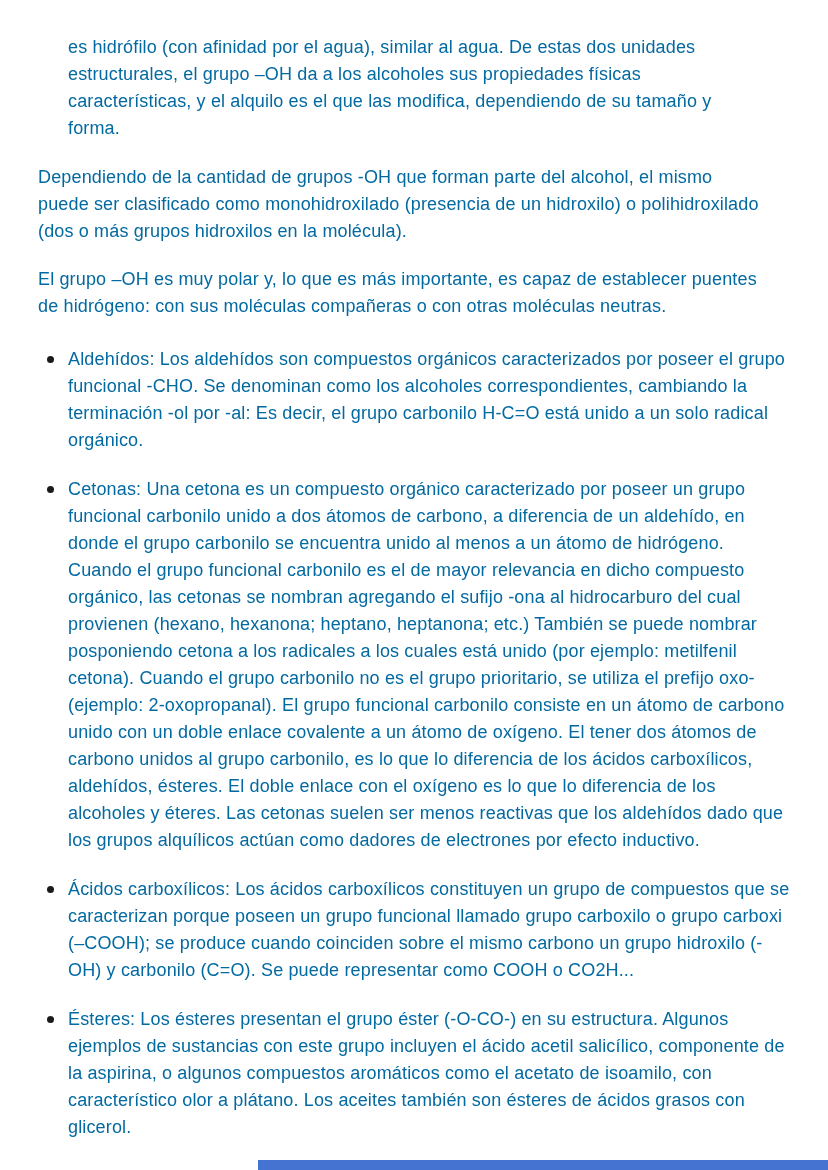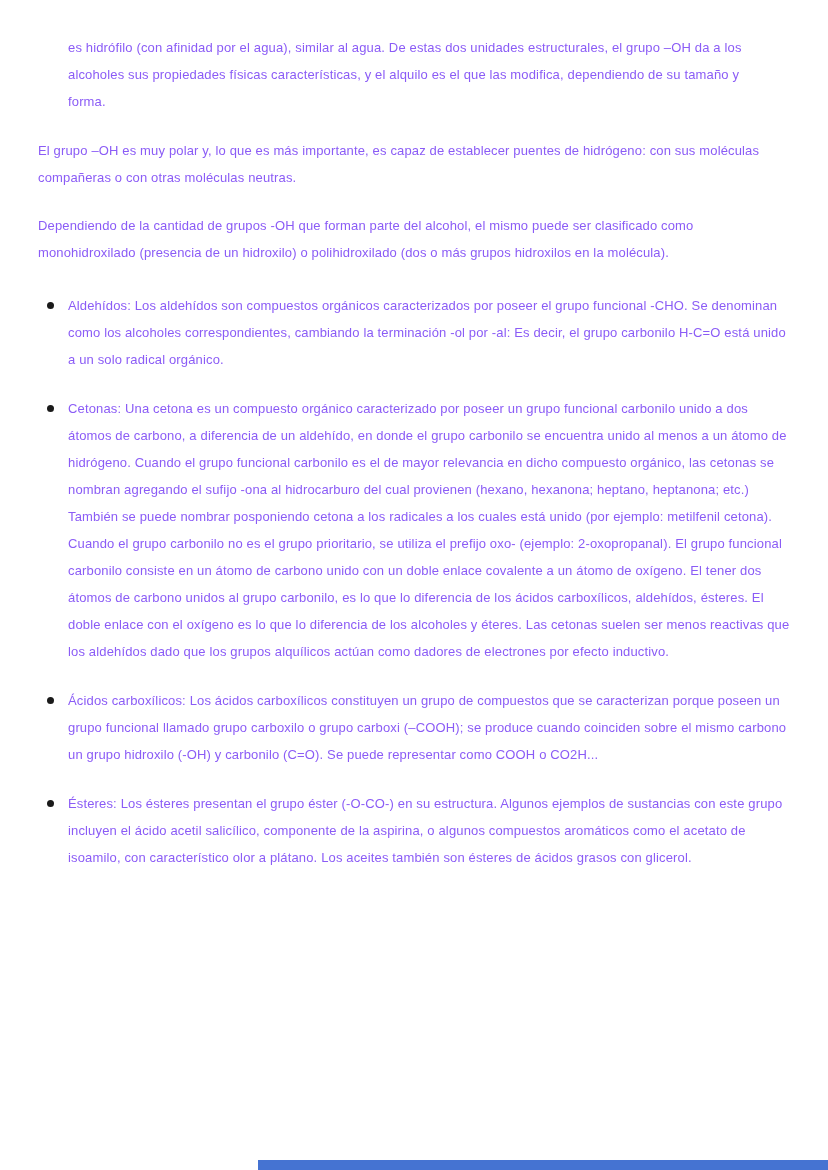--- a/index.html
+++ b/index.html
@@ -20,24 +20,24 @@
     position: relative;
     background: #ffffff;
   }
   .content {
     position: absolute;
     top: 34px;
     left: 38px;
     width: 752px;
   }
   .doc-text {
-    font-size: 13px;
+    font-size: 18px;
     line-height: 27px;
     letter-spacing: 0.15px;
-    color: #8b5cf6;
+    color: #0369a1;
   }
   .continuation {
     margin-left: 30px;
     margin-bottom: 22px;
     max-width: 690px;
   }
   .para {
     margin-bottom: 21px;
     max-width: 730px;
   }
@@ -70,23 +70,23 @@
   }
 </style>
 </head>
 <body>
 
 <div class="page">
   <div class="content">
 
     <div class="doc-text continuation">es hidrófilo (con afinidad por el agua), similar al agua. De estas dos unidades estructurales, el grupo –OH da a los alcoholes sus propiedades físicas características, y el alquilo es el que las modifica, dependiendo de su tamaño y forma.</div>
 
+    <p class="doc-text para">Dependiendo de la cantidad de grupos -OH que forman parte del alcohol, el mismo puede ser clasificado como monohidroxilado (presencia de un hidroxilo) o polihidroxilado (dos o más grupos hidroxilos en la molécula).</p>
+
     <p class="doc-text para">El grupo –OH es muy polar y, lo que es más importante, es capaz de establecer puentes de hidrógeno: con sus moléculas compañeras o con otras moléculas neutras.</p>
-
-    <p class="doc-text para">Dependiendo de la cantidad de grupos -OH que forman parte del alcohol, el mismo puede ser clasificado como monohidroxilado (presencia de un hidroxilo) o polihidroxilado (dos o más grupos hidroxilos en la molécula).</p>
 
     <ul class="bullet-list">
       <li class="doc-text">
         <span class="bullet-marker"></span>
         <span>Aldehídos: Los aldehídos son compuestos orgánicos caracterizados por poseer el grupo funcional -CHO. Se denominan como los alcoholes correspondientes, cambiando la terminación -ol por -al: Es decir, el grupo carbonilo H-C=O está unido a un solo radical orgánico.</span>
       </li>
       <li class="doc-text">
         <span class="bullet-marker"></span>
         <span>Cetonas: Una cetona es un compuesto orgánico caracterizado por poseer un grupo funcional carbonilo unido a dos átomos de carbono, a diferencia de un aldehído, en donde el grupo carbonilo se encuentra unido al menos a un átomo de hidrógeno. Cuando el grupo funcional carbonilo es el de mayor relevancia en dicho compuesto orgánico, las cetonas se nombran agregando el sufijo -ona al hidrocarburo del cual provienen (hexano, hexanona; heptano, heptanona; etc.) También se puede nombrar posponiendo cetona a los radicales a los cuales está unido (por ejemplo: metilfenil cetona). Cuando el grupo carbonilo no es el grupo prioritario, se utiliza el prefijo oxo- (ejemplo: 2-oxopropanal). El grupo funcional carbonilo consiste en un átomo de carbono unido con un doble enlace covalente a un átomo de oxígeno. El tener dos átomos de carbono unidos al grupo carbonilo, es lo que lo diferencia de los ácidos carboxílicos, aldehídos, ésteres. El doble enlace con el oxígeno es lo que lo diferencia de los alcoholes y éteres. Las cetonas suelen ser menos reactivas que los aldehídos dado que los grupos alquílicos actúan como dadores de electrones por efecto inductivo.</span>
       </li>

